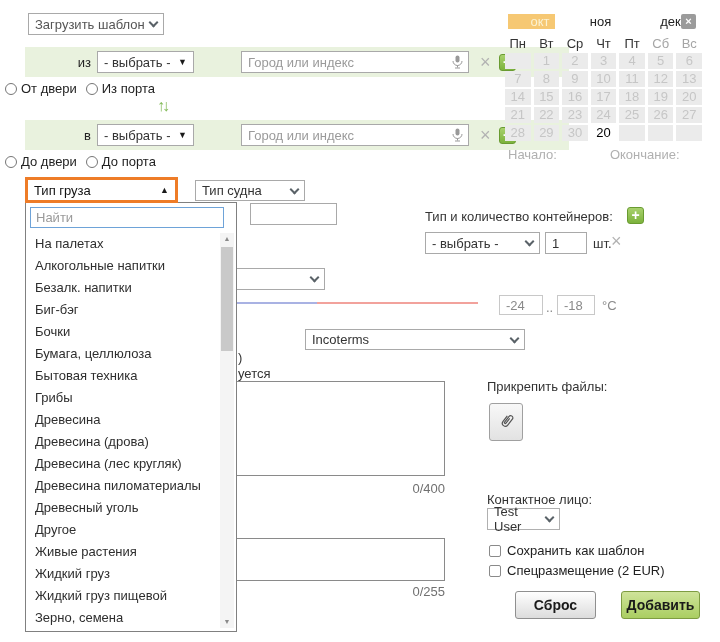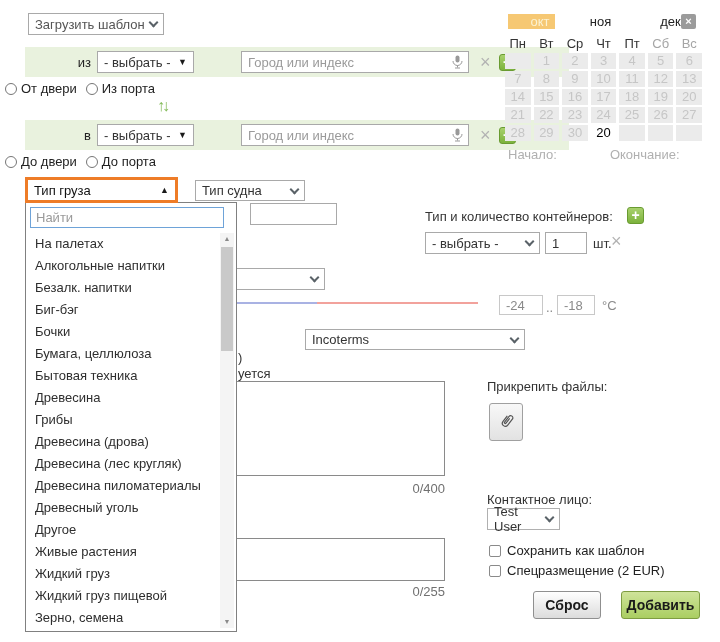--- a/index.html
+++ b/index.html
@@ -94,21 +94,21 @@
   .attach-btn { position:absolute; left:489px; top:403px; width:34px; height:38px;
                 background:linear-gradient(#f8f8f8,#e2e2e2); border:1px solid #a0a0a0;
                 border-radius:3px; display:flex; align-items:center; justify-content:center; cursor:pointer; }
 
   .checkbox { width:12px; height:12px; border:1px solid #8a8a8a; border-radius:2px;
               background:#fff; margin-right:6px; flex:none; cursor:pointer; }
   .checkrow { position:absolute; left:489px; display:flex; align-items:center; font-size:13px; color:#222; }
 
   .btn { position:absolute; top:591px; height:28px; border-radius:3px; font-size:14px;
          font-weight:bold; text-align:center; line-height:26px; cursor:pointer; }
-  #btnReset { left:533px; width:68px; background:linear-gradient(#fefefe,#dcdcdc);
+  #btnReset { left:515px; width:81px; background:linear-gradient(#fefefe,#dcdcdc);
               border:1px solid #8f8f8f; color:#1a1a1a; }
   #btnSubmit { left:621px; width:79px; background:linear-gradient(#cfe39a,#aace62);
                border:1px solid #7e9c42; color:#1a1a1a; }
 </style>
 </head>
 <body>
 
 <div id="stage">
 
   <div class="selbox" style="left:28px; top:13px; width:136px;">
@@ -190,22 +190,22 @@
   <div id="dropdown">
     <input id="ddSearch" type="text" placeholder="Найти" style="">
     <div id="ddList">
         <div class="dd-item">На палетах</div>
         <div class="dd-item">Алкогольные напитки</div>
         <div class="dd-item">Безалк. напитки</div>
         <div class="dd-item">Биг-бэг</div>
         <div class="dd-item">Бочки</div>
         <div class="dd-item">Бумага, целлюлоза</div>
         <div class="dd-item">Бытовая техника</div>
+        <div class="dd-item">Грибы</div>
         <div class="dd-item">Древесина</div>
-        <div class="dd-item">Грибы</div>
         <div class="dd-item">Древесина (дрова)</div>
         <div class="dd-item">Древесина (лес кругляк)</div>
         <div class="dd-item">Древесина пиломатериалы</div>
         <div class="dd-item">Древесный уголь</div>
         <div class="dd-item">Другое</div>
         <div class="dd-item">Живые растения</div>
         <div class="dd-item">Жидкий груз</div>
         <div class="dd-item">Жидкий груз пищевой</div>
         <div class="dd-item">Зерно, семена</div>
       </div>

